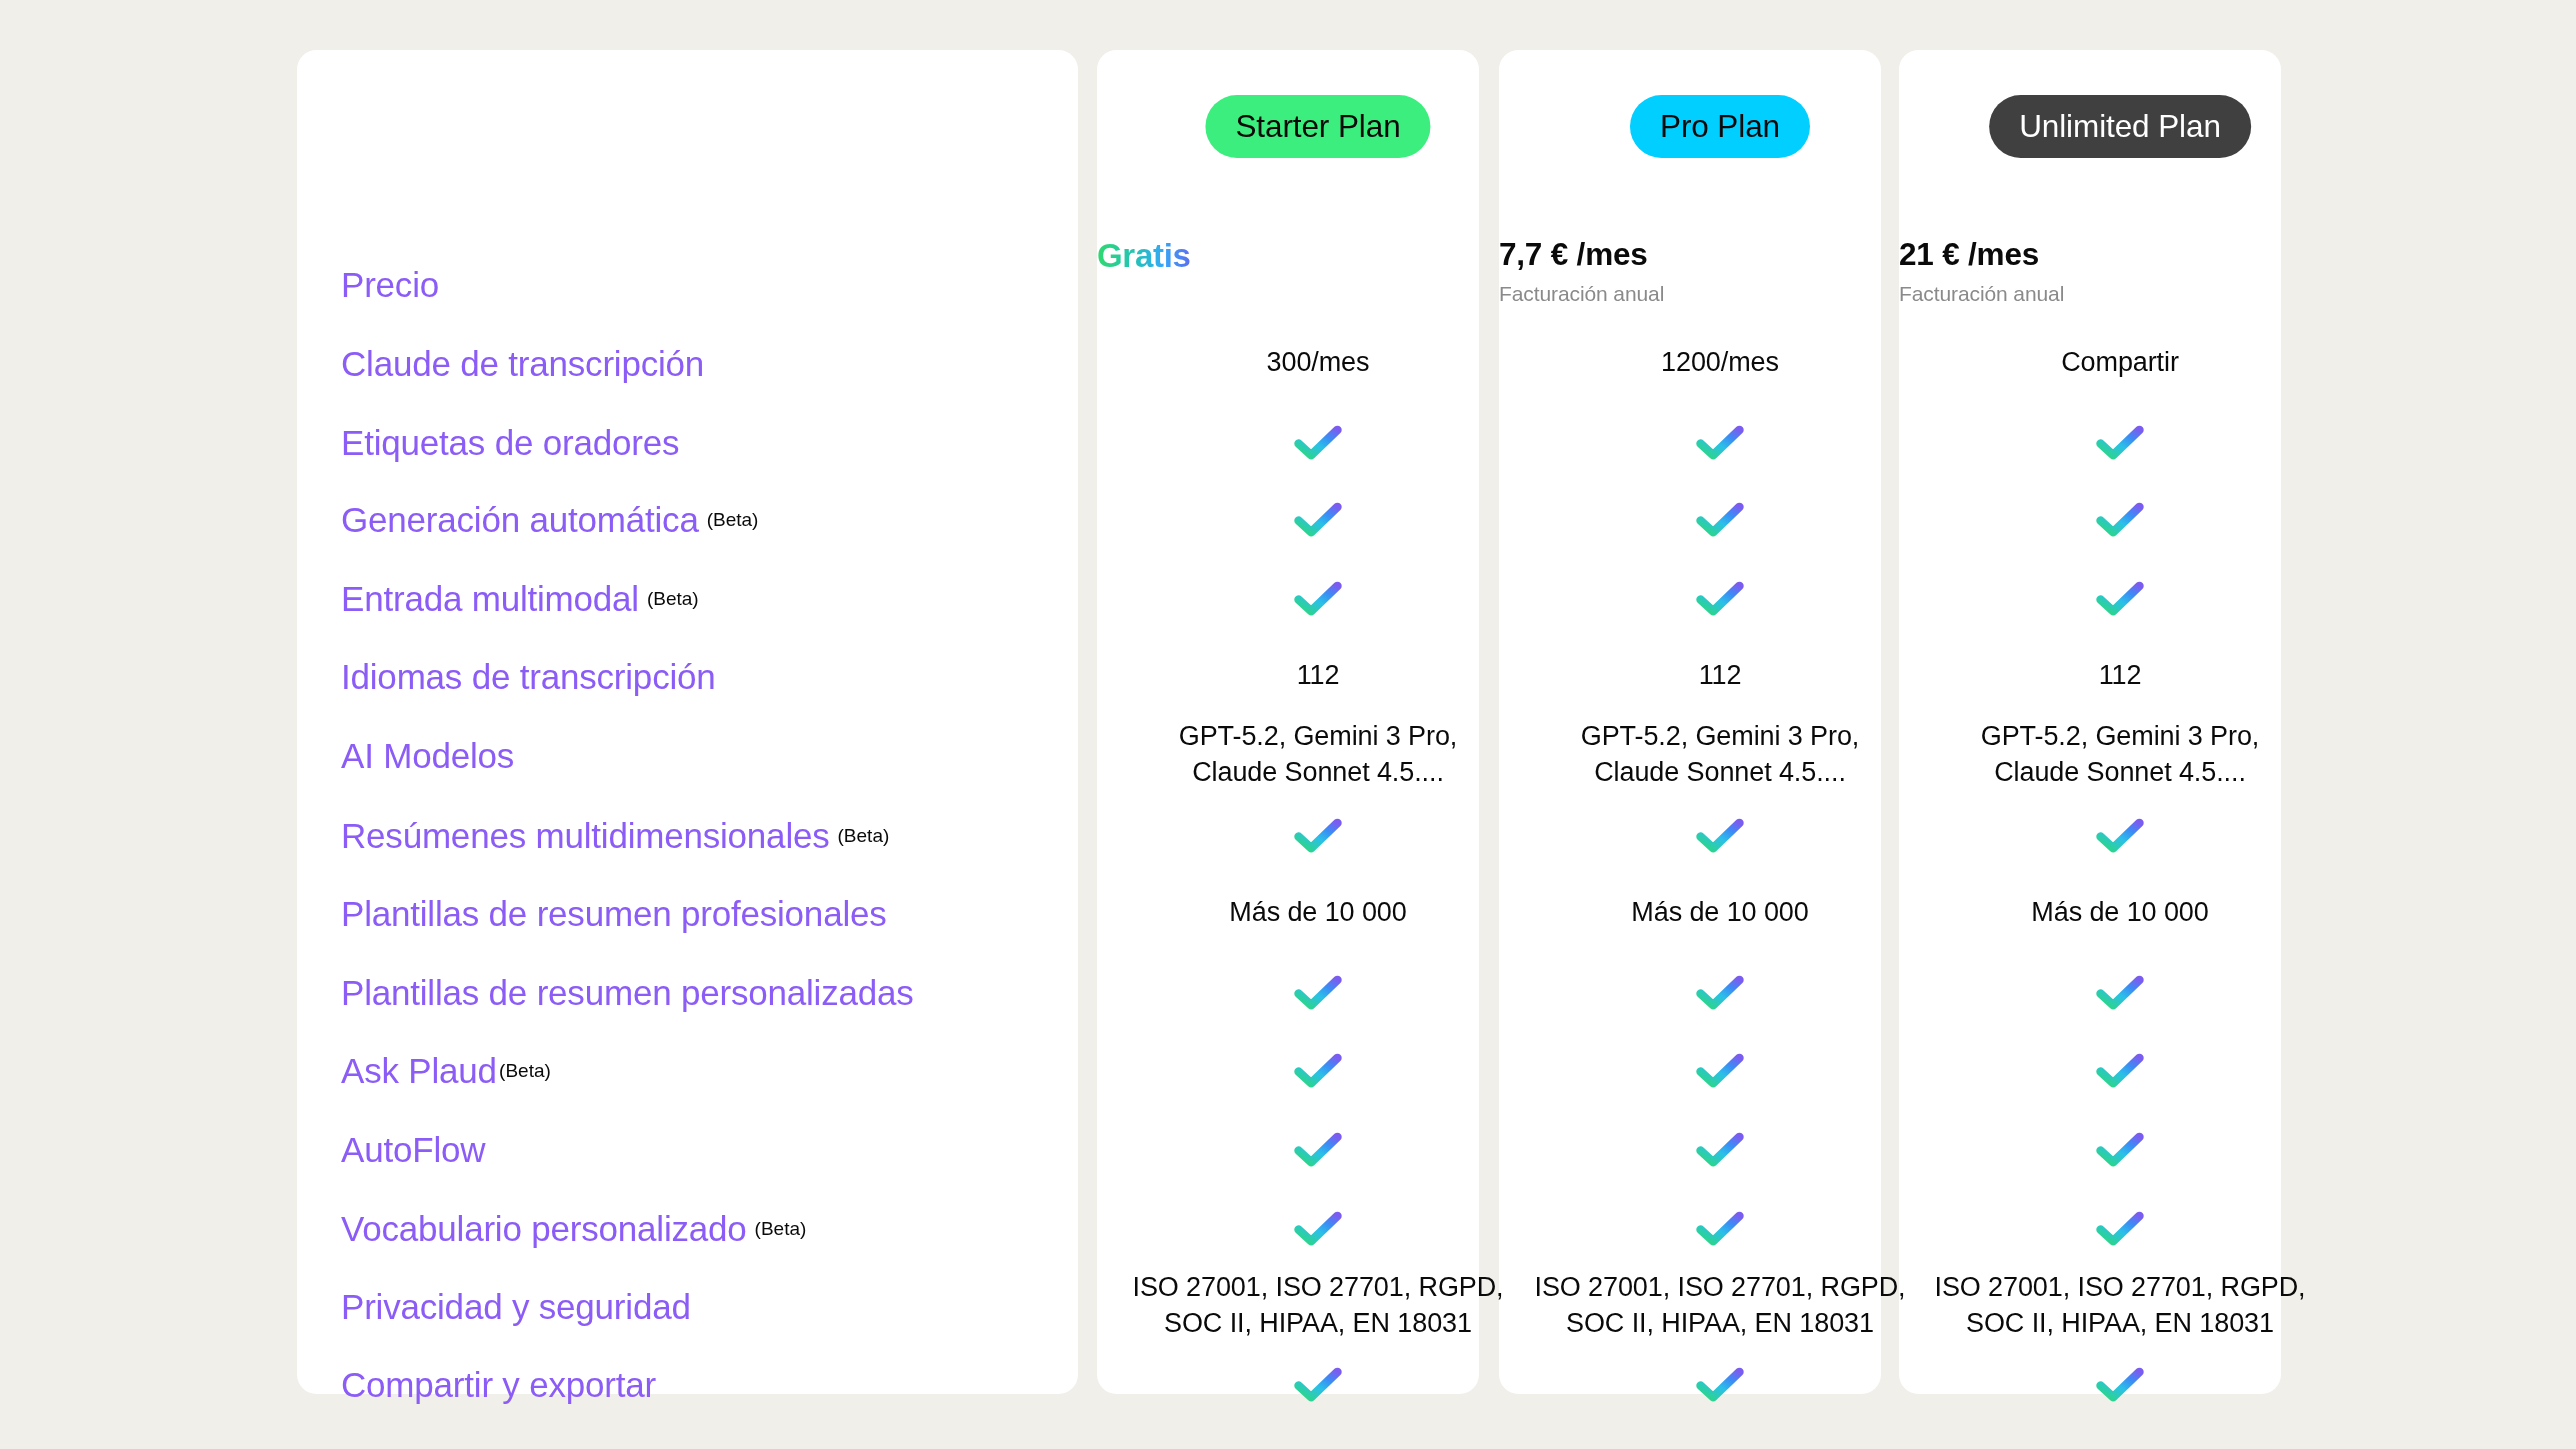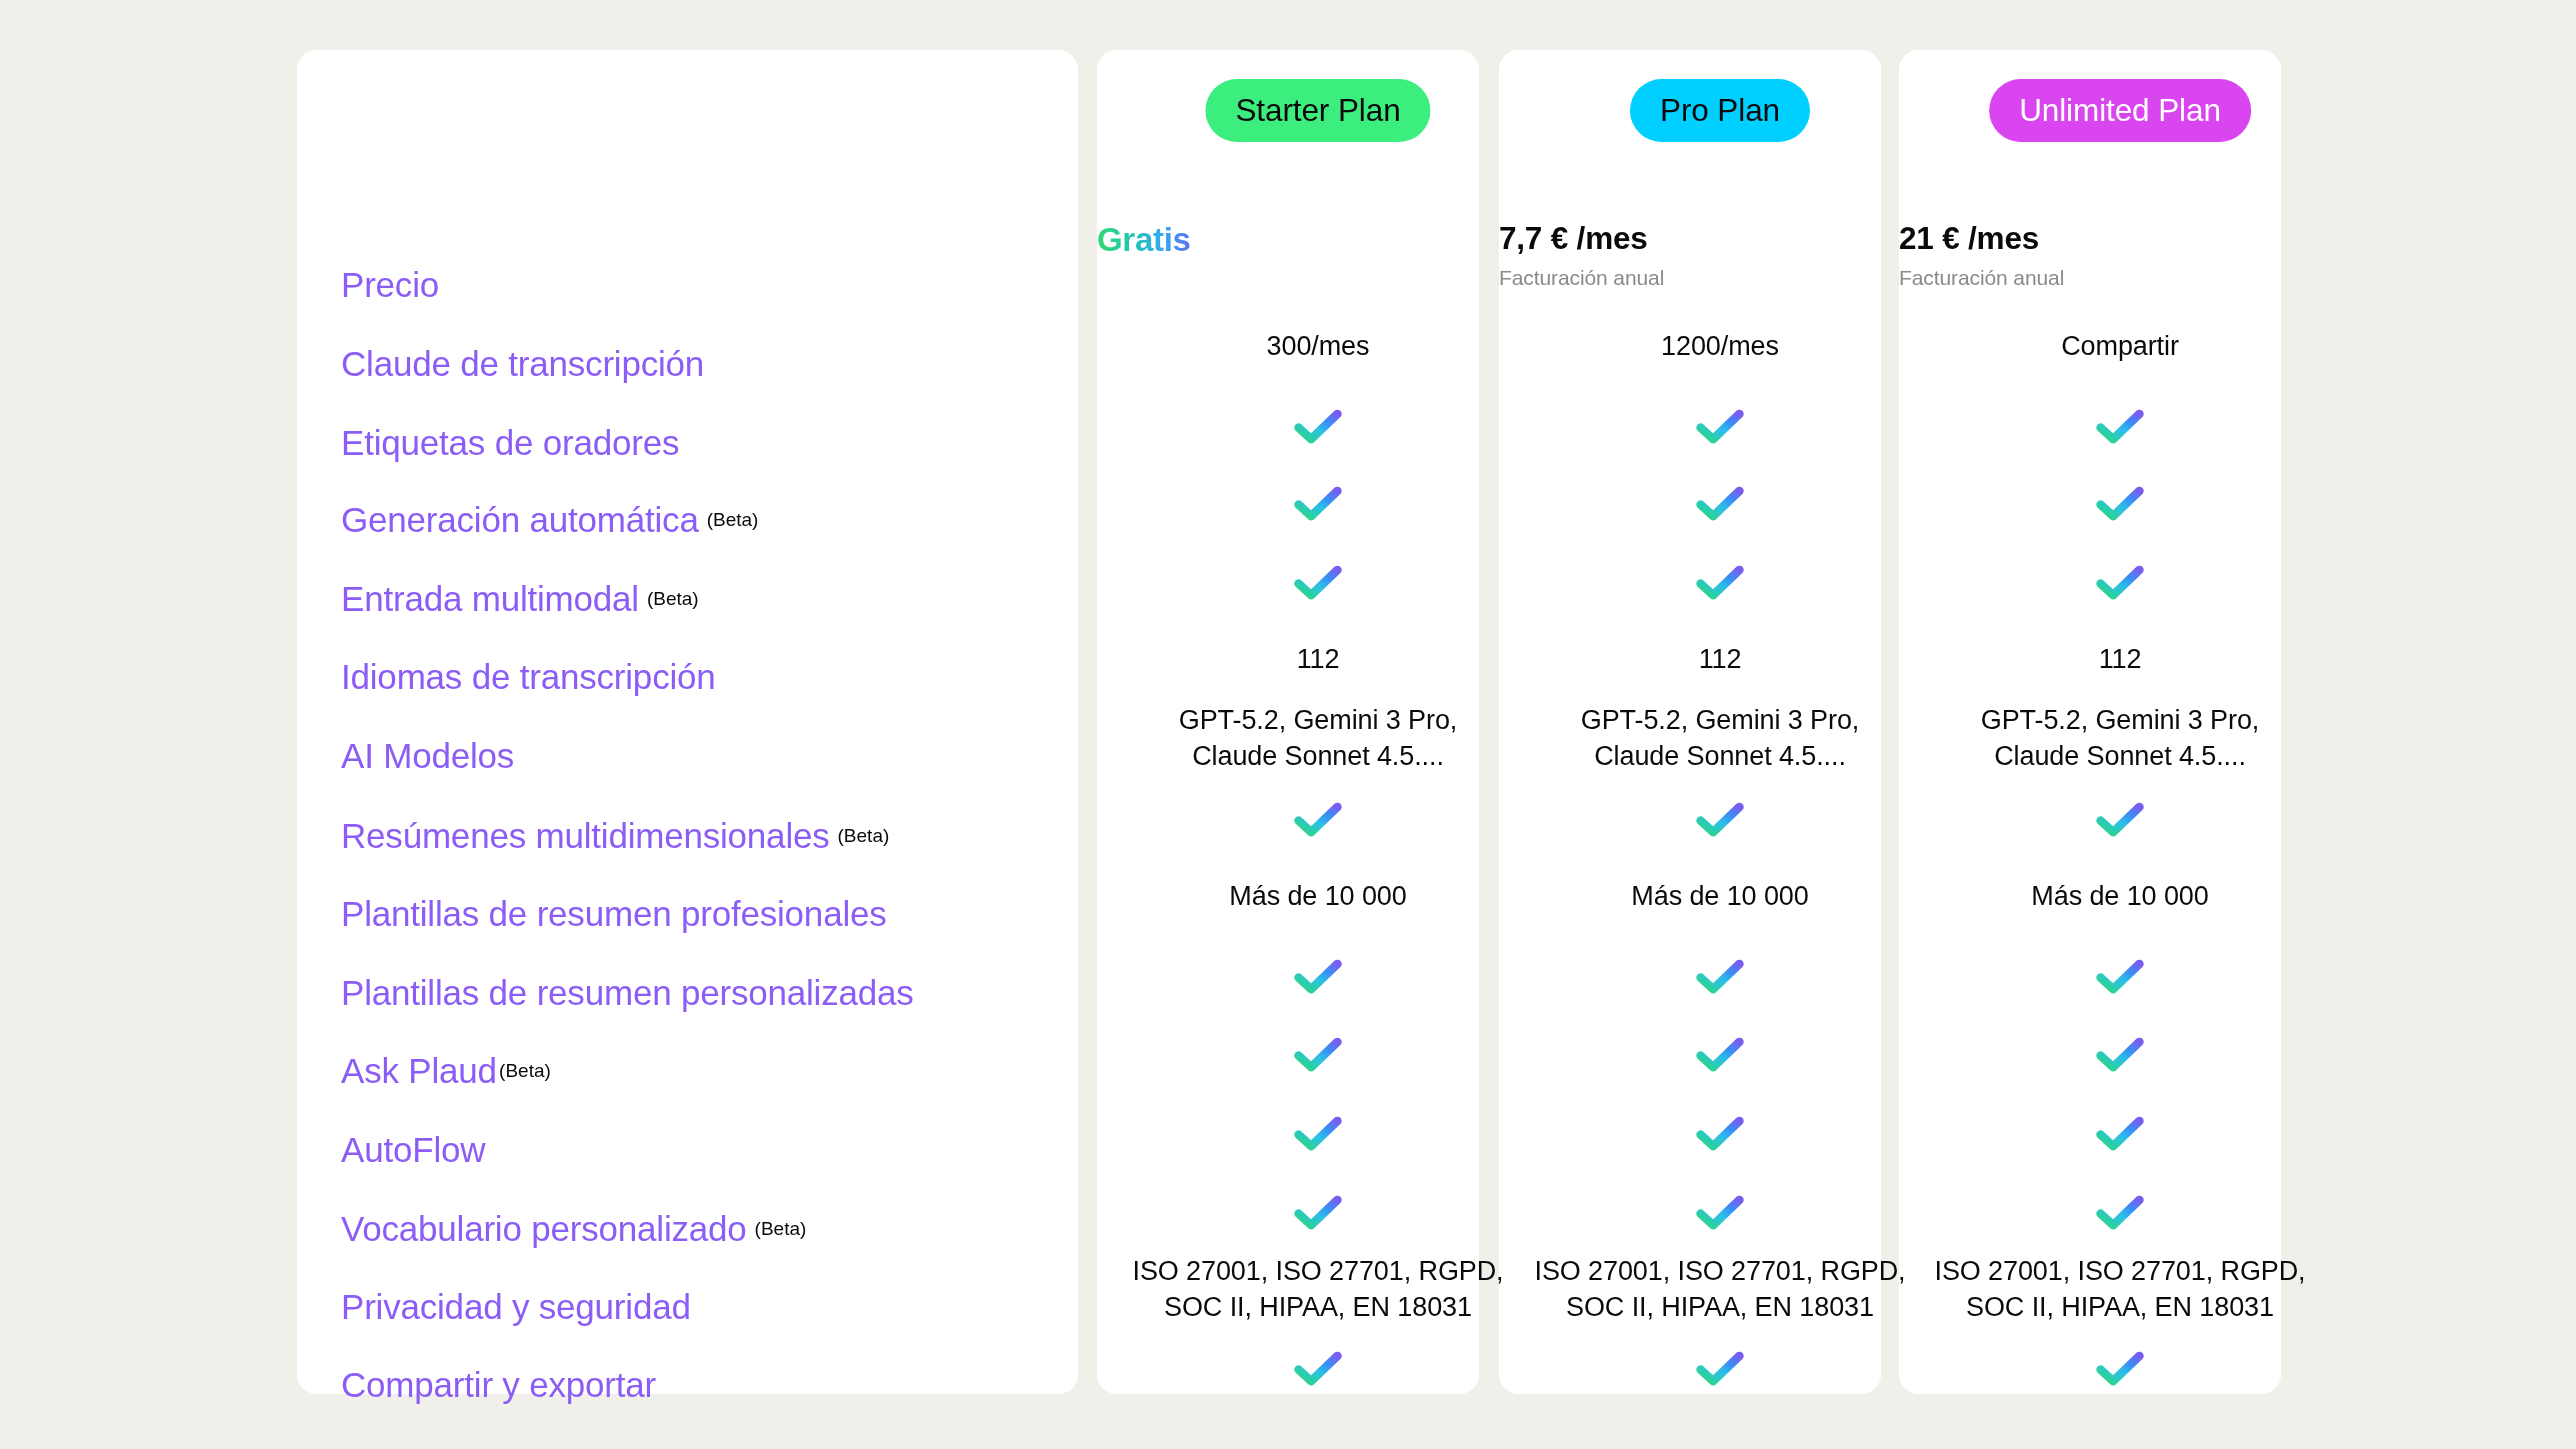--- a/index.html
+++ b/index.html
@@ -67,21 +67,21 @@
     color: #0A0A0A;
     letter-spacing: 0px;
     margin-left: 8px;
     line-height: 1;
   }
   .feature-beta.tight { margin-left: 2.3px; }
 
   
   .plan-col {
     position: absolute;
-    top: 34px;
+    top: 50px;
     height: 1344px;
     width: 442px;
     text-decoration: underline;
   }
   .plan-col-0 { left: 1097px; }
   .plan-col-1 { left: 1499px; }
   .plan-col-2 { left: 1899px; }
 
   .plan-badge {
     position: absolute;
@@ -95,21 +95,21 @@
     justify-content: center;
     border-radius: 31.5px;
     font-size: 31.5px;
     font-weight: 400;
     letter-spacing: -0.1px;
     white-space: nowrap;
   }
 
   .badge-starter   { background: #3BEE7E; color: #0A0A0A; }
   .badge-pro       { background: #00CFFF; color: #0A0A0A; }
-  .badge-unlimited { background: #d946ef; color: #FFFFFF; }
+  .badge-unlimited { background: #404040; color: #FFFFFF; }
 
   
   .price-block {
     position: absolute;
     top: 189px;
     left: 0;
     width: 100%;
   }
 
   .price-free {

